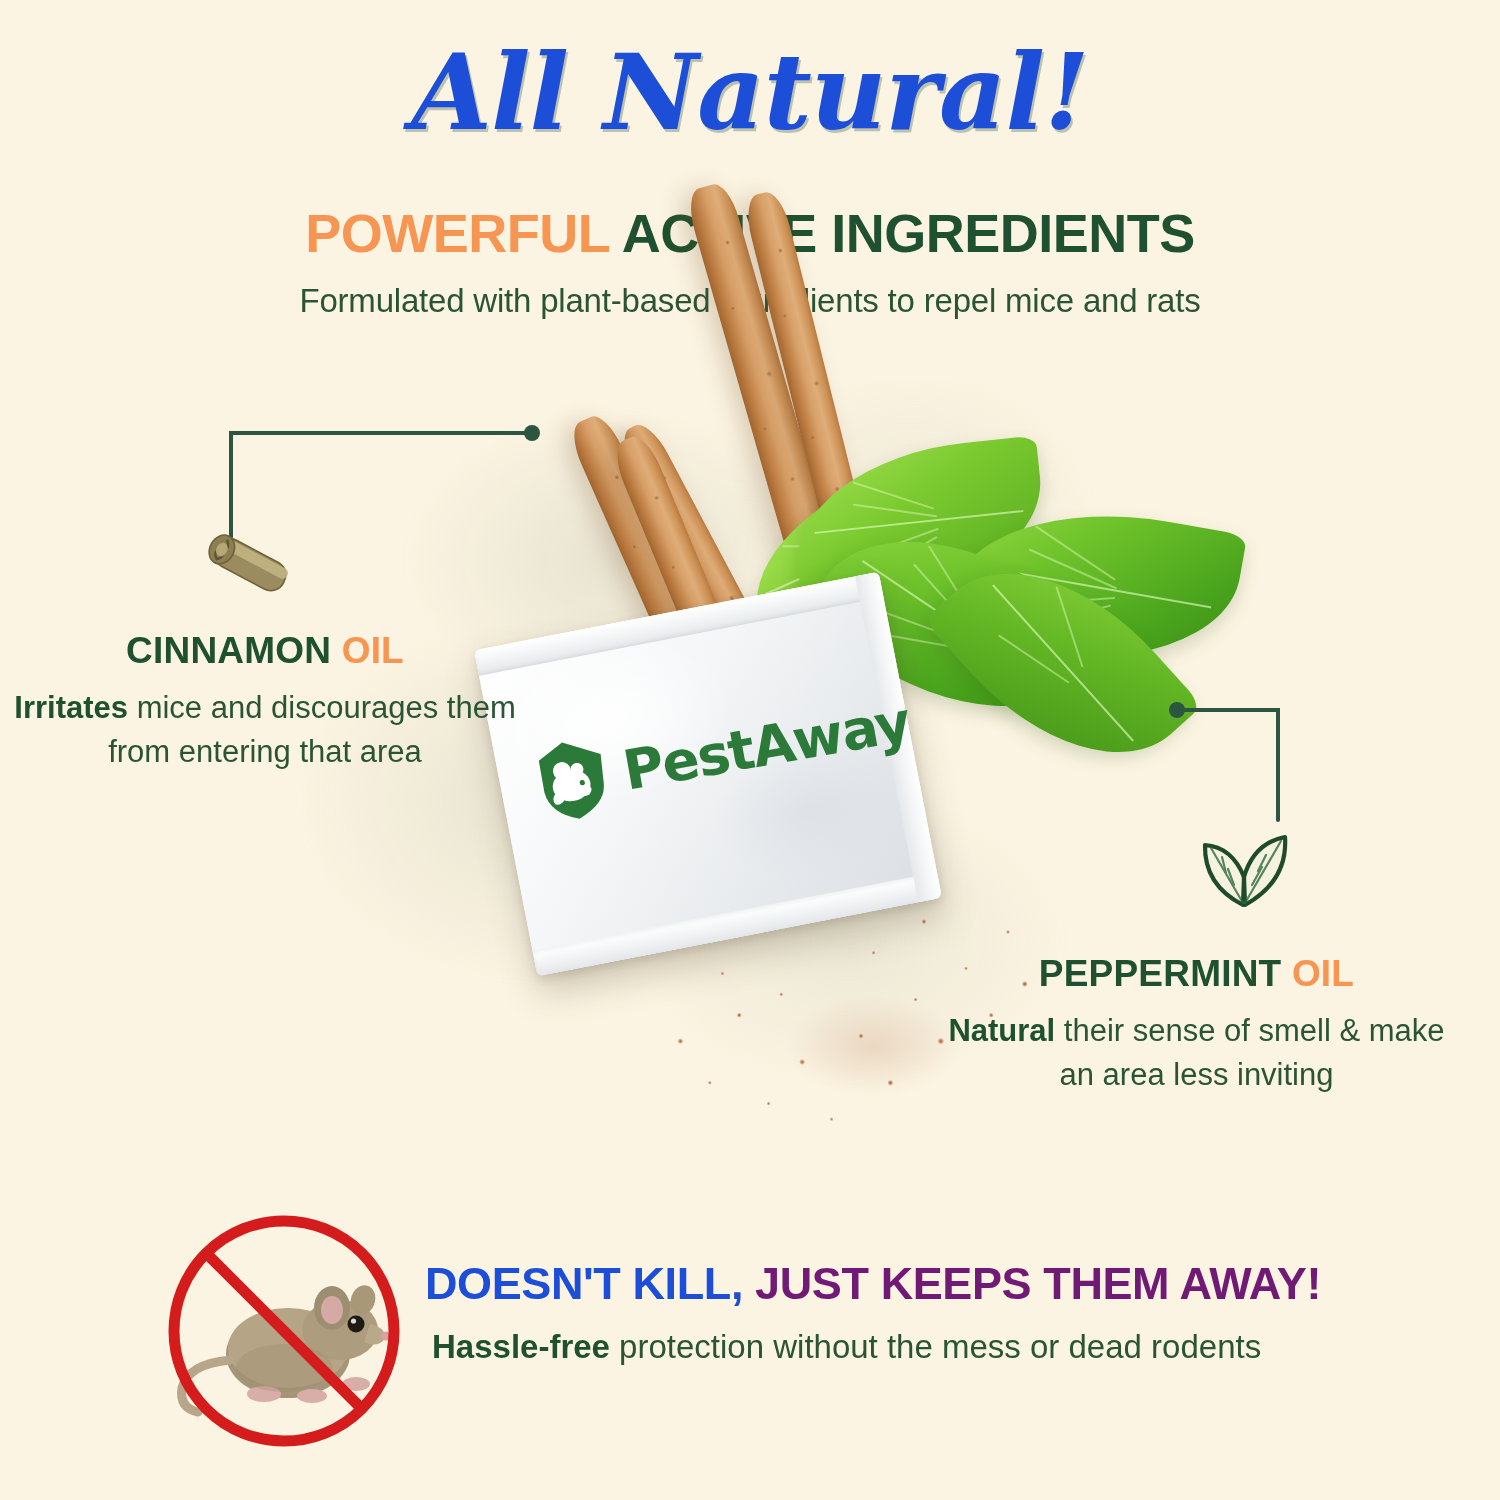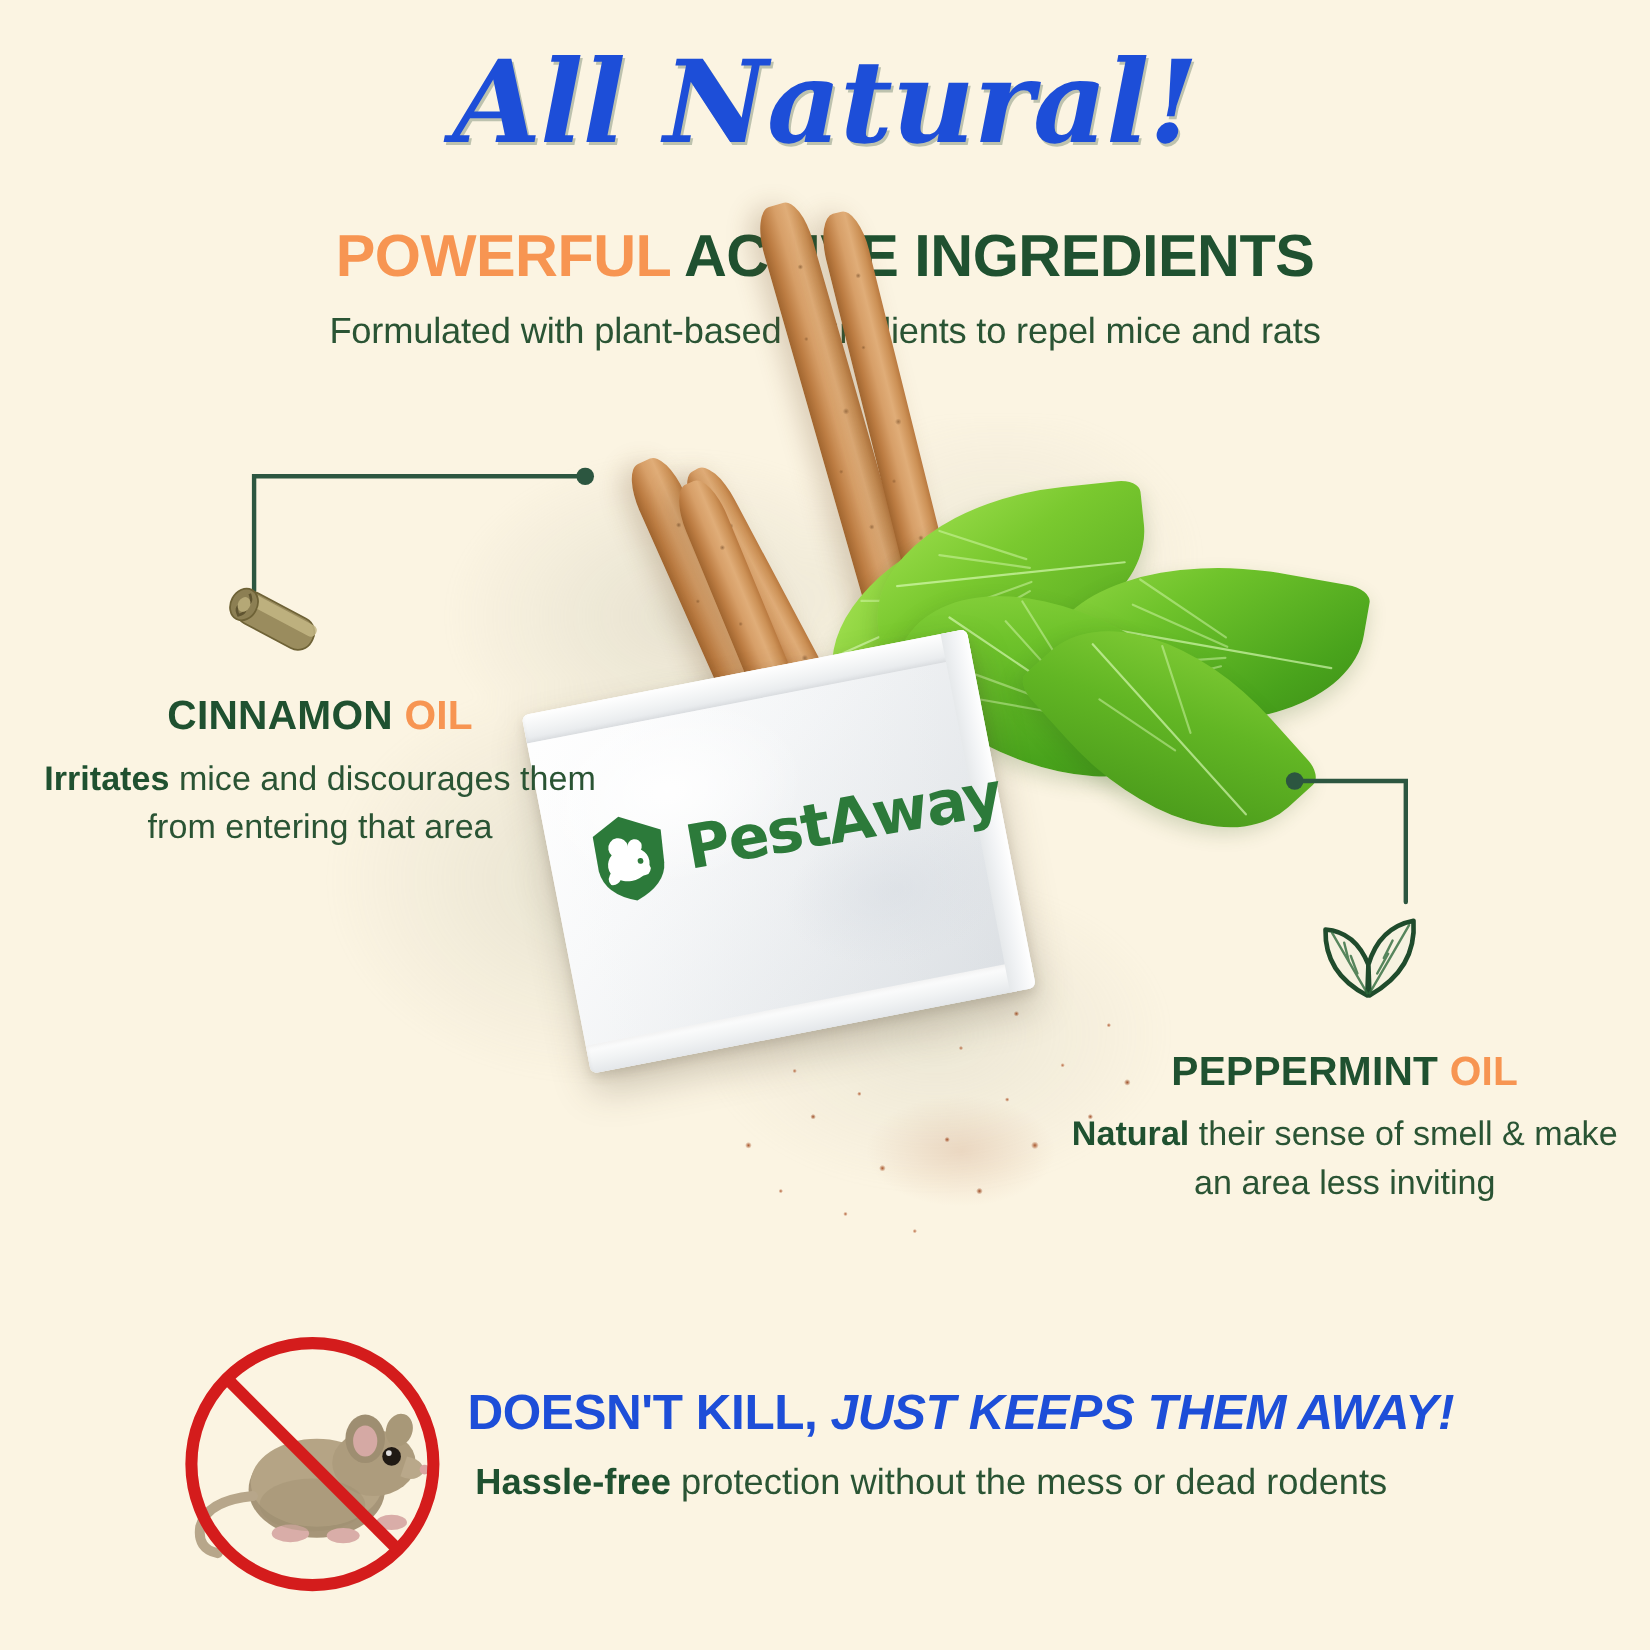--- a/index.html
+++ b/index.html
@@ -165,21 +165,21 @@
   .logo-mark{width:78px;height:82px;flex:0 0 auto;}
   .logo-word{
     font-size:55px;font-weight:700;color:#2C7A3A;
     letter-spacing:-1.5px;line-height:1;
     font-family:"DejaVu Sans", sans-serif;
   }
 
   
   .connector{position:absolute;}
 
-  .callout{position:absolute;padding-left:26px;}
+  .callout{position:absolute;}
   .callout .cat{
     font-size:37px;font-weight:700;letter-spacing:.2px;white-space:nowrap;
   }
   .callout .cat .g{color:#1F5130;}
   .callout .cat .o{color:#F79552;}
   .callout .desc{
     font-size:31px;color:#2A5434;line-height:1.42;font-weight:400;
   }
   .callout .desc b{font-weight:700;color:#1F5130;text-align:center;}
 
@@ -191,21 +191,21 @@
   .icon-cinn{position:absolute;left:196px;top:520px;width:110px;height:90px;}
   .icon-mint{position:absolute;left:1192px;top:815px;width:106px;height:96px;}
 
   
   .badge-no-mouse{position:absolute;left:160px;top:1212px;width:248px;height:238px;}
   .bottom-head{
     position:absolute;left:425px;top:1258px;
     font-size:45px;font-weight:700;white-space:nowrap;letter-spacing:-.4px;
   }
   .bottom-head .red{color:#1d4ed8;}
-  .bottom-head .green{color:#1d4ed8;font-style:italic;}
+  .bottom-head .green{color:#701a75;}
   .bottom-sub{
     position:absolute;left:432px;top:1328px;
     font-size:33px;color:#2A5434;white-space:nowrap;
   }
   .bottom-sub b{font-weight:700;color:#1F5130;}
 </style>
 </head>
 <body>
 
 <div class="stage">

